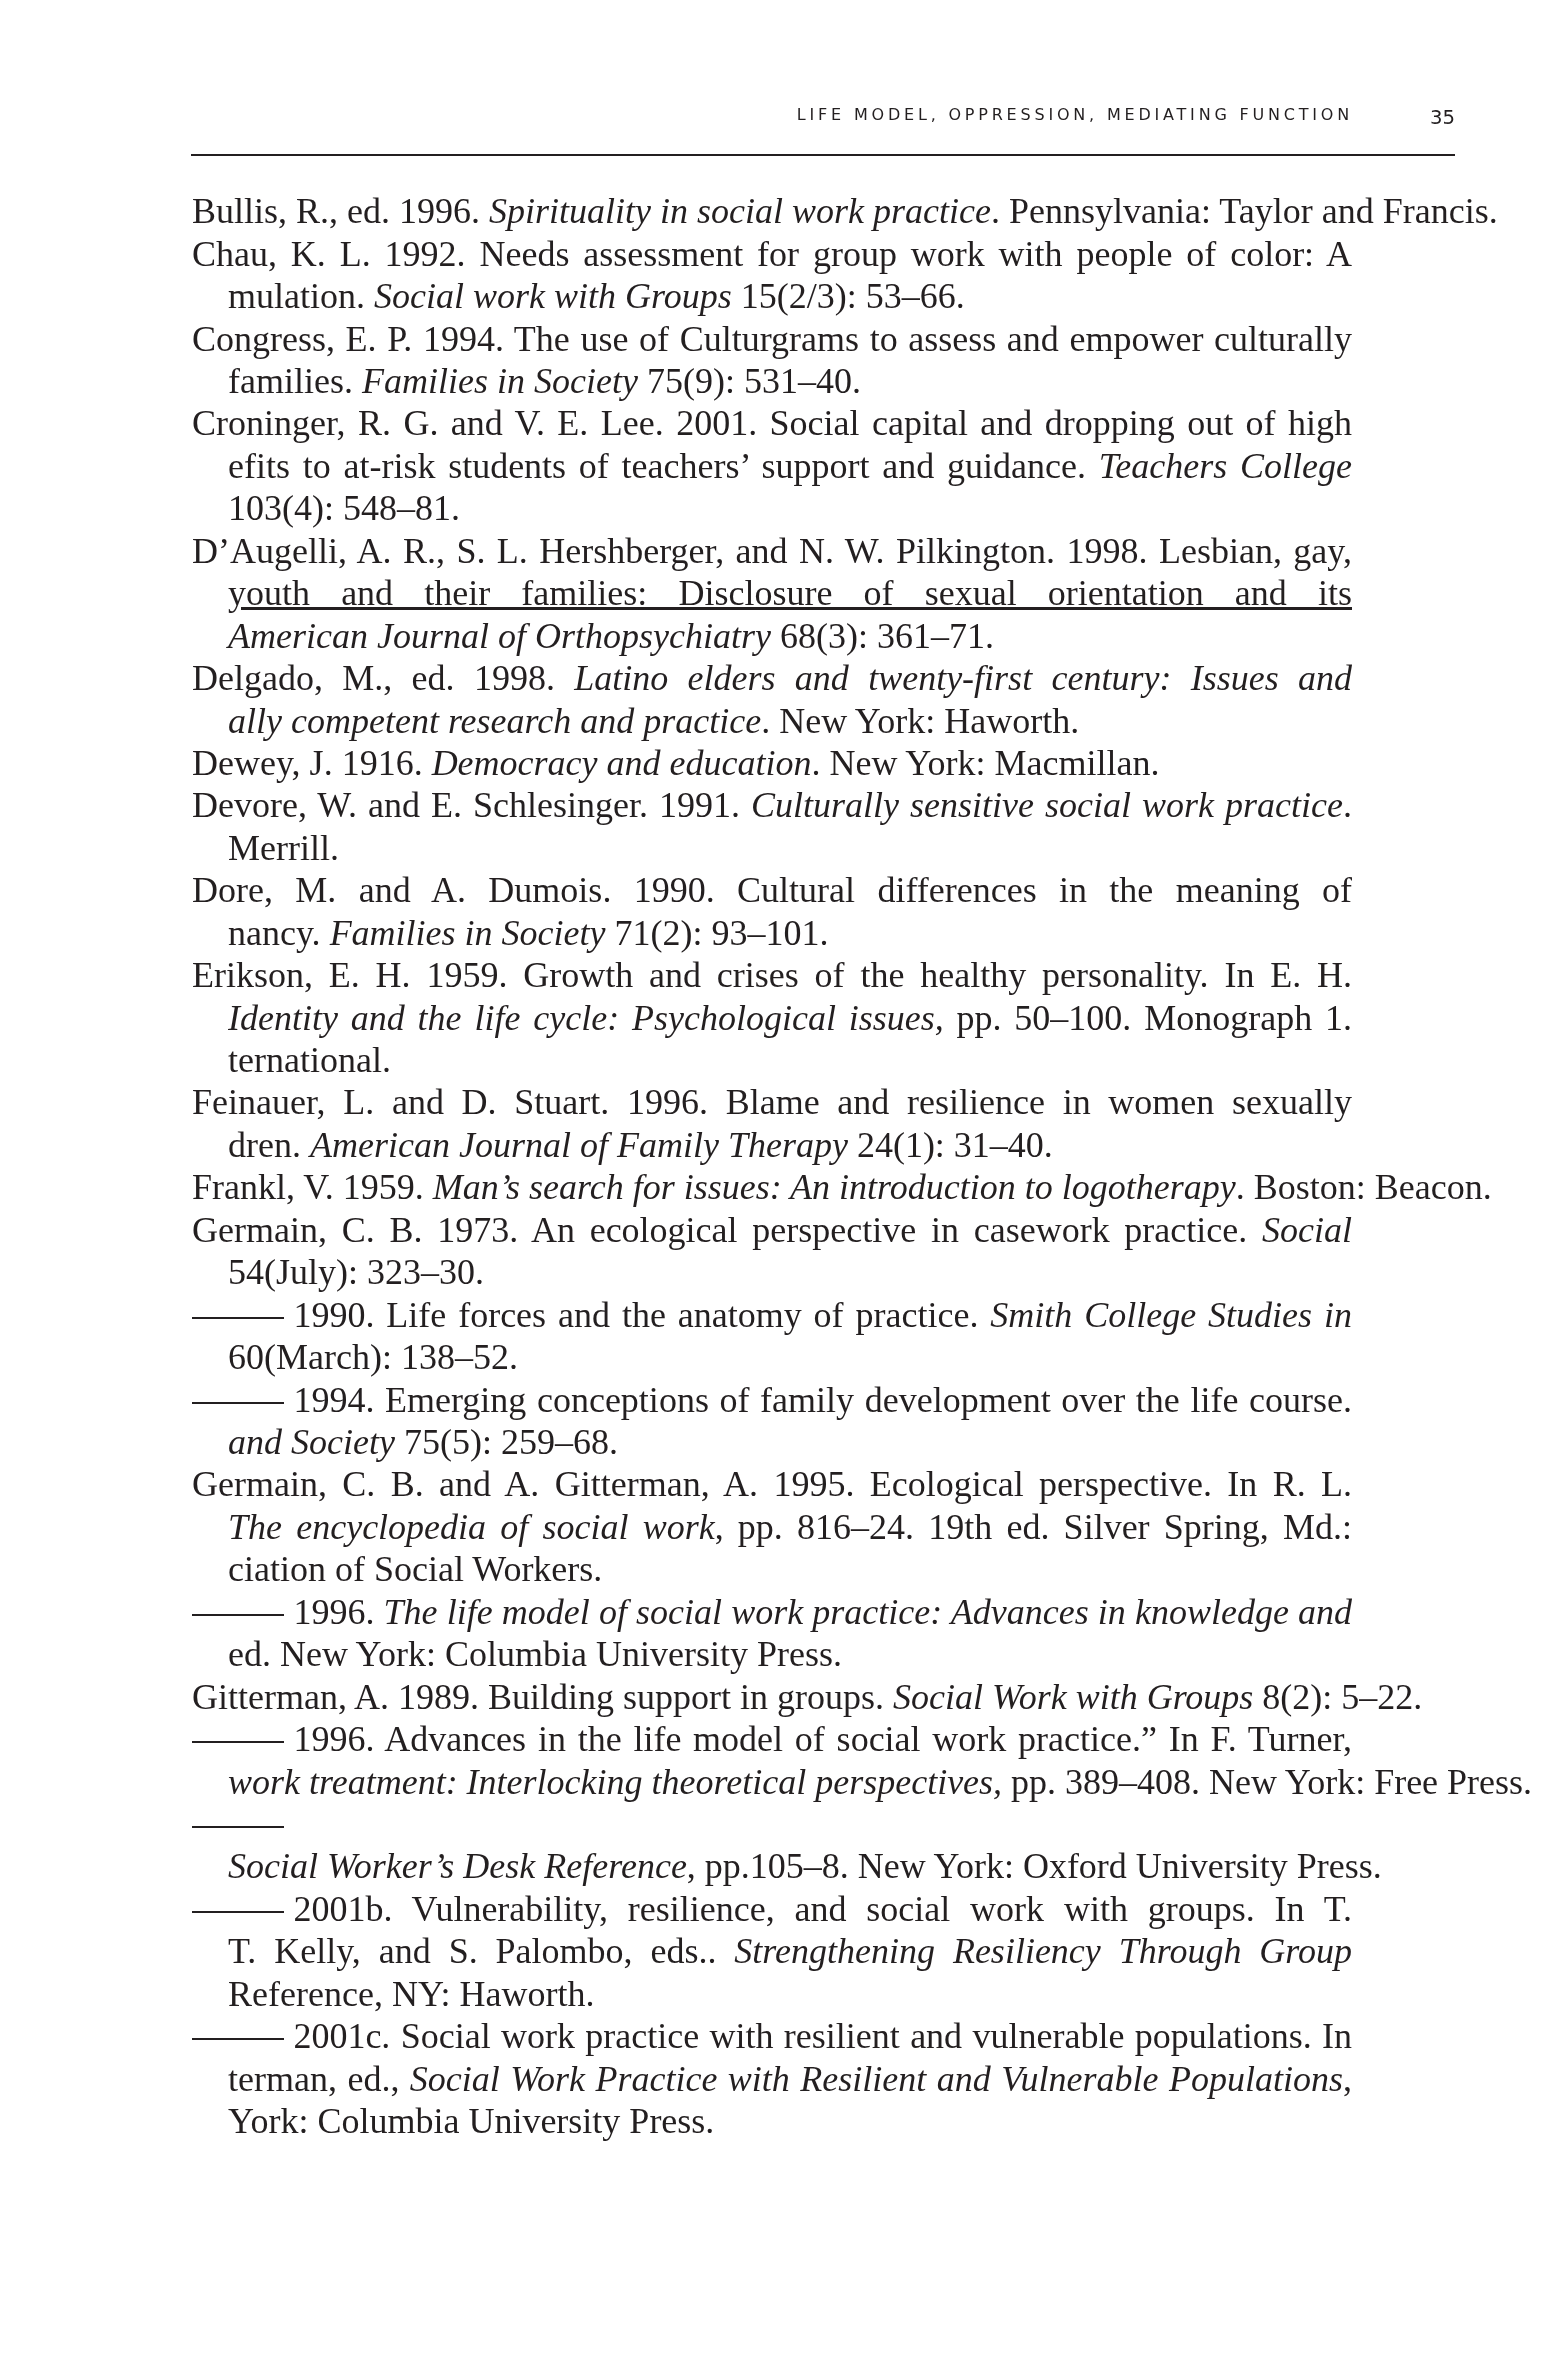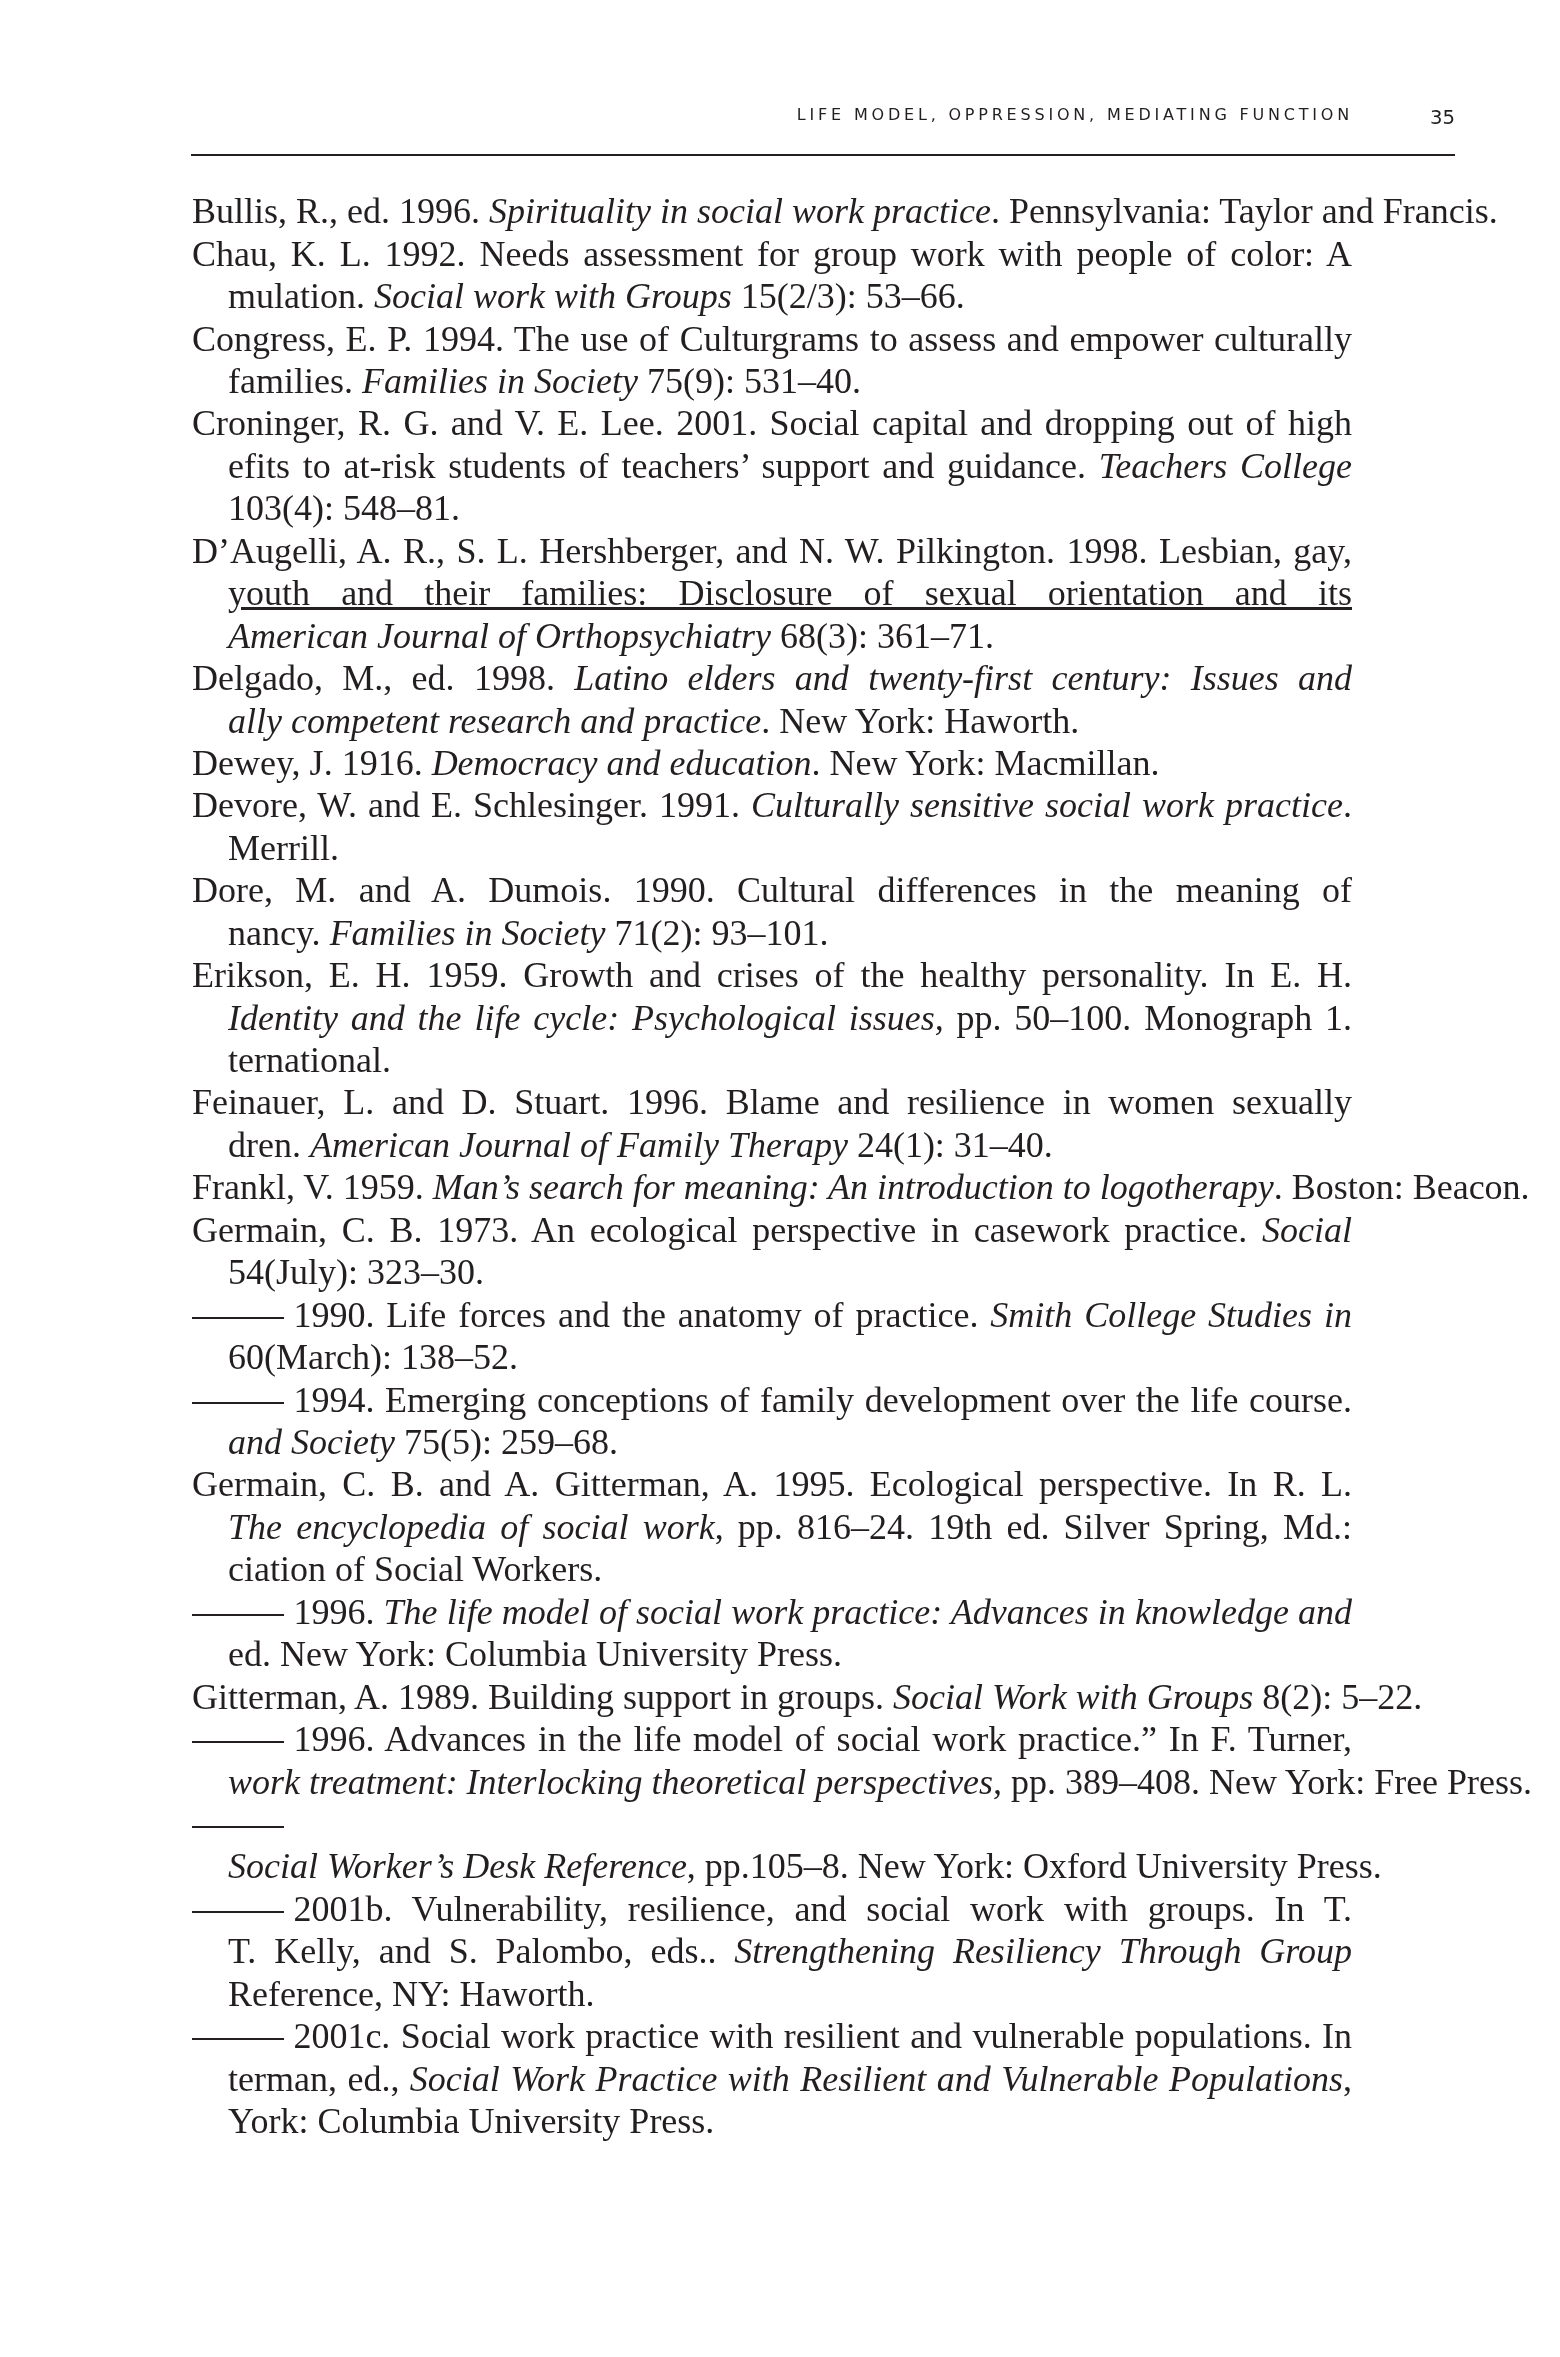--- a/index.html
+++ b/index.html
@@ -49,21 +49,21 @@
     <div class="line" style="top: 742px;"><span>Dewey, J. 1916. </span><span class="it">Democracy and education</span><span>. New York: Macmillan.</span></div>
     <div class="line just" style="top: 784px;"><span>Devore, W. and E. Schlesinger. 1991. </span><span class="it">Culturally sensitive social work practice</span><span>. New York:</span></div>
     <div class="line cont" style="top: 827px;"><span>Merrill.</span></div>
     <div class="line just" style="top: 869px;"><span>Dore, M. and A. Dumois. 1990. Cultural differences in the meaning of adolescent preg-</span></div>
     <div class="line cont" style="top: 912px;"><span>nancy. </span><span class="it">Families in Society</span><span> 71(2): 93–101.</span></div>
     <div class="line just" style="top: 954px;"><span>Erikson, E. H. 1959. Growth and crises of the healthy personality. In E. H. Erikson, ed..</span></div>
     <div class="line cont just" style="top: 997px;"><span class="it">Identity and the life cycle: Psychological issues,</span><span> pp. 50–100. Monograph 1. New York: In-</span></div>
     <div class="line cont" style="top: 1039px;"><span>ternational.</span></div>
     <div class="line just" style="top: 1081px;"><span>Feinauer, L. and D. Stuart. 1996. Blame and resilience in women sexually abused as chil-</span></div>
     <div class="line cont" style="top: 1124px;"><span>dren. </span><span class="it">American Journal of Family Therapy</span><span> 24(1): 31–40.</span></div>
-    <div class="line" style="top: 1166px;"><span>Frankl, V. 1959. </span><span class="it">Man’s search for meaning: An introduction to logotherapy</span><span>. Boston: Beacon.</span></div>
+    <div class="line" style="top: 1166px;"><span>Frankl, V. 1959. </span><span class="it">Man’s search for issues: An introduction to logotherapy</span><span>. Boston: Beacon.</span></div>
     <div class="line just" style="top: 1209px;"><span>Germain, C. B. 1973. An ecological perspective in casework practice. </span><span class="it">Social Casework</span></div>
     <div class="line cont" style="top: 1251px;"><span>54(July): 323–30.</span></div>
     <div class="line just" style="top: 1294px;"><span class="dash"></span><span>1990. Life forces and the anatomy of practice. </span><span class="it">Smith College Studies in Social Work.</span></div>
     <div class="line cont" style="top: 1336px;"><span>60(March): 138–52.</span></div>
     <div class="line just" style="top: 1379px;"><span class="dash"></span><span>1994. Emerging conceptions of family development over the life course. </span><span class="it">Families</span></div>
     <div class="line cont" style="top: 1421px;"><span class="it">and Society</span><span> 75(5): 259–68.</span></div>
     <div class="line just" style="top: 1463px;"><span>Germain, C. B. and A. Gitterman, A. 1995. Ecological perspective. In R. L. Edwards, ed.,</span></div>
     <div class="line cont just" style="top: 1506px;"><span class="it">The encyclopedia of social work</span><span>, pp. 816–24. 19th ed. Silver Spring, Md.: National Asso-</span></div>
     <div class="line cont" style="top: 1548px;"><span>ciation of Social Workers.</span></div>
     <div class="line just" style="top: 1591px;"><span class="dash"></span><span>1996. </span><span class="it">The life model of social work practice: Advances in knowledge and practice.</span><span> 2d</span></div>

